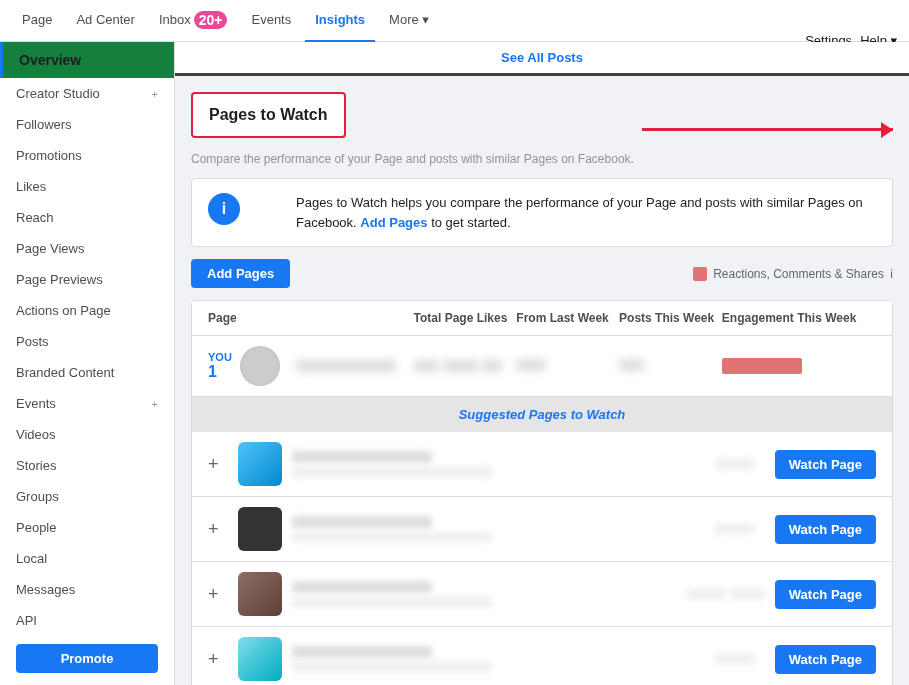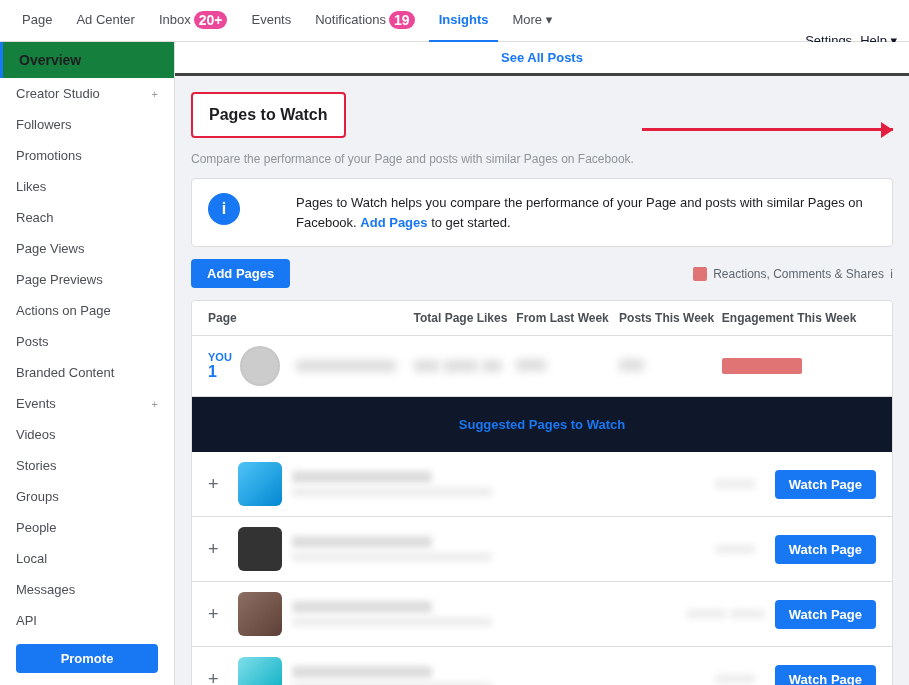--- a/index.html
+++ b/index.html
@@ -108,22 +108,22 @@
     .you-number { font-size: 16px; font-weight: 700; color: #1877f2; }
     .page-avatar {
       width: 40px; height: 40px; border-radius: 50%; background: #ccc;
       display: inline-block; vertical-align: middle; margin-right: 8px;
     }
     .blurred { filter: blur(4px); background: #ddd; height: 12px; border-radius: 3px; display: inline-block; }
     .engagement-bar { height: 16px; background: #e07373; border-radius: 2px; width: 80px; }
 
     
     .suggested-header {
-      background: #0f172a; text-align: center; padding: 20px; font-size: 13px;
-      color: #1877f2; font-weight: 600;
+      background: #e5e5e5; text-align: center; padding: 10px; font-size: 13px;
+      color: #1877f2; font-weight: 600; font-style: italic;
     }
     .suggested-row {
       display: flex; align-items: center; padding: 10px 16px; border-bottom: 1px solid #ddd;
       background: #fff; gap: 10px;
     }
     .plus-icon { font-size: 18px; color: #606770; cursor: pointer; font-weight: 300; width: 20px; }
     .page-thumb {
       width: 44px; height: 44px; border-radius: 6px; background: #bbb;
       flex-shrink: 0; overflow: hidden; display: flex; align-items: center; justify-content: center;
     }
@@ -146,24 +146,20 @@
 <body>
 
 <nav class="top-nav">
   <span class="top-nav-item">Page</span>
   <span class="top-nav-item">Ad Center</span>
   <span class="top-nav-item">
     <span>Inbox</span>
     <span class="badge">20+</span>
   </span>
   <span class="top-nav-item">Events</span>
-  <span class="top-nav-item">
-    <span>Notifications</span>
-    <span class="badge">19</span>
-  </span>
   <span class="top-nav-item active">Insights</span>
   <span class="top-nav-item">More ▾</span>
   <div class="nav-right">
     <span>Settings</span>
     <span>Help ▾</span>
   </div>
 </nav>
 
 <div class="layout">
 

